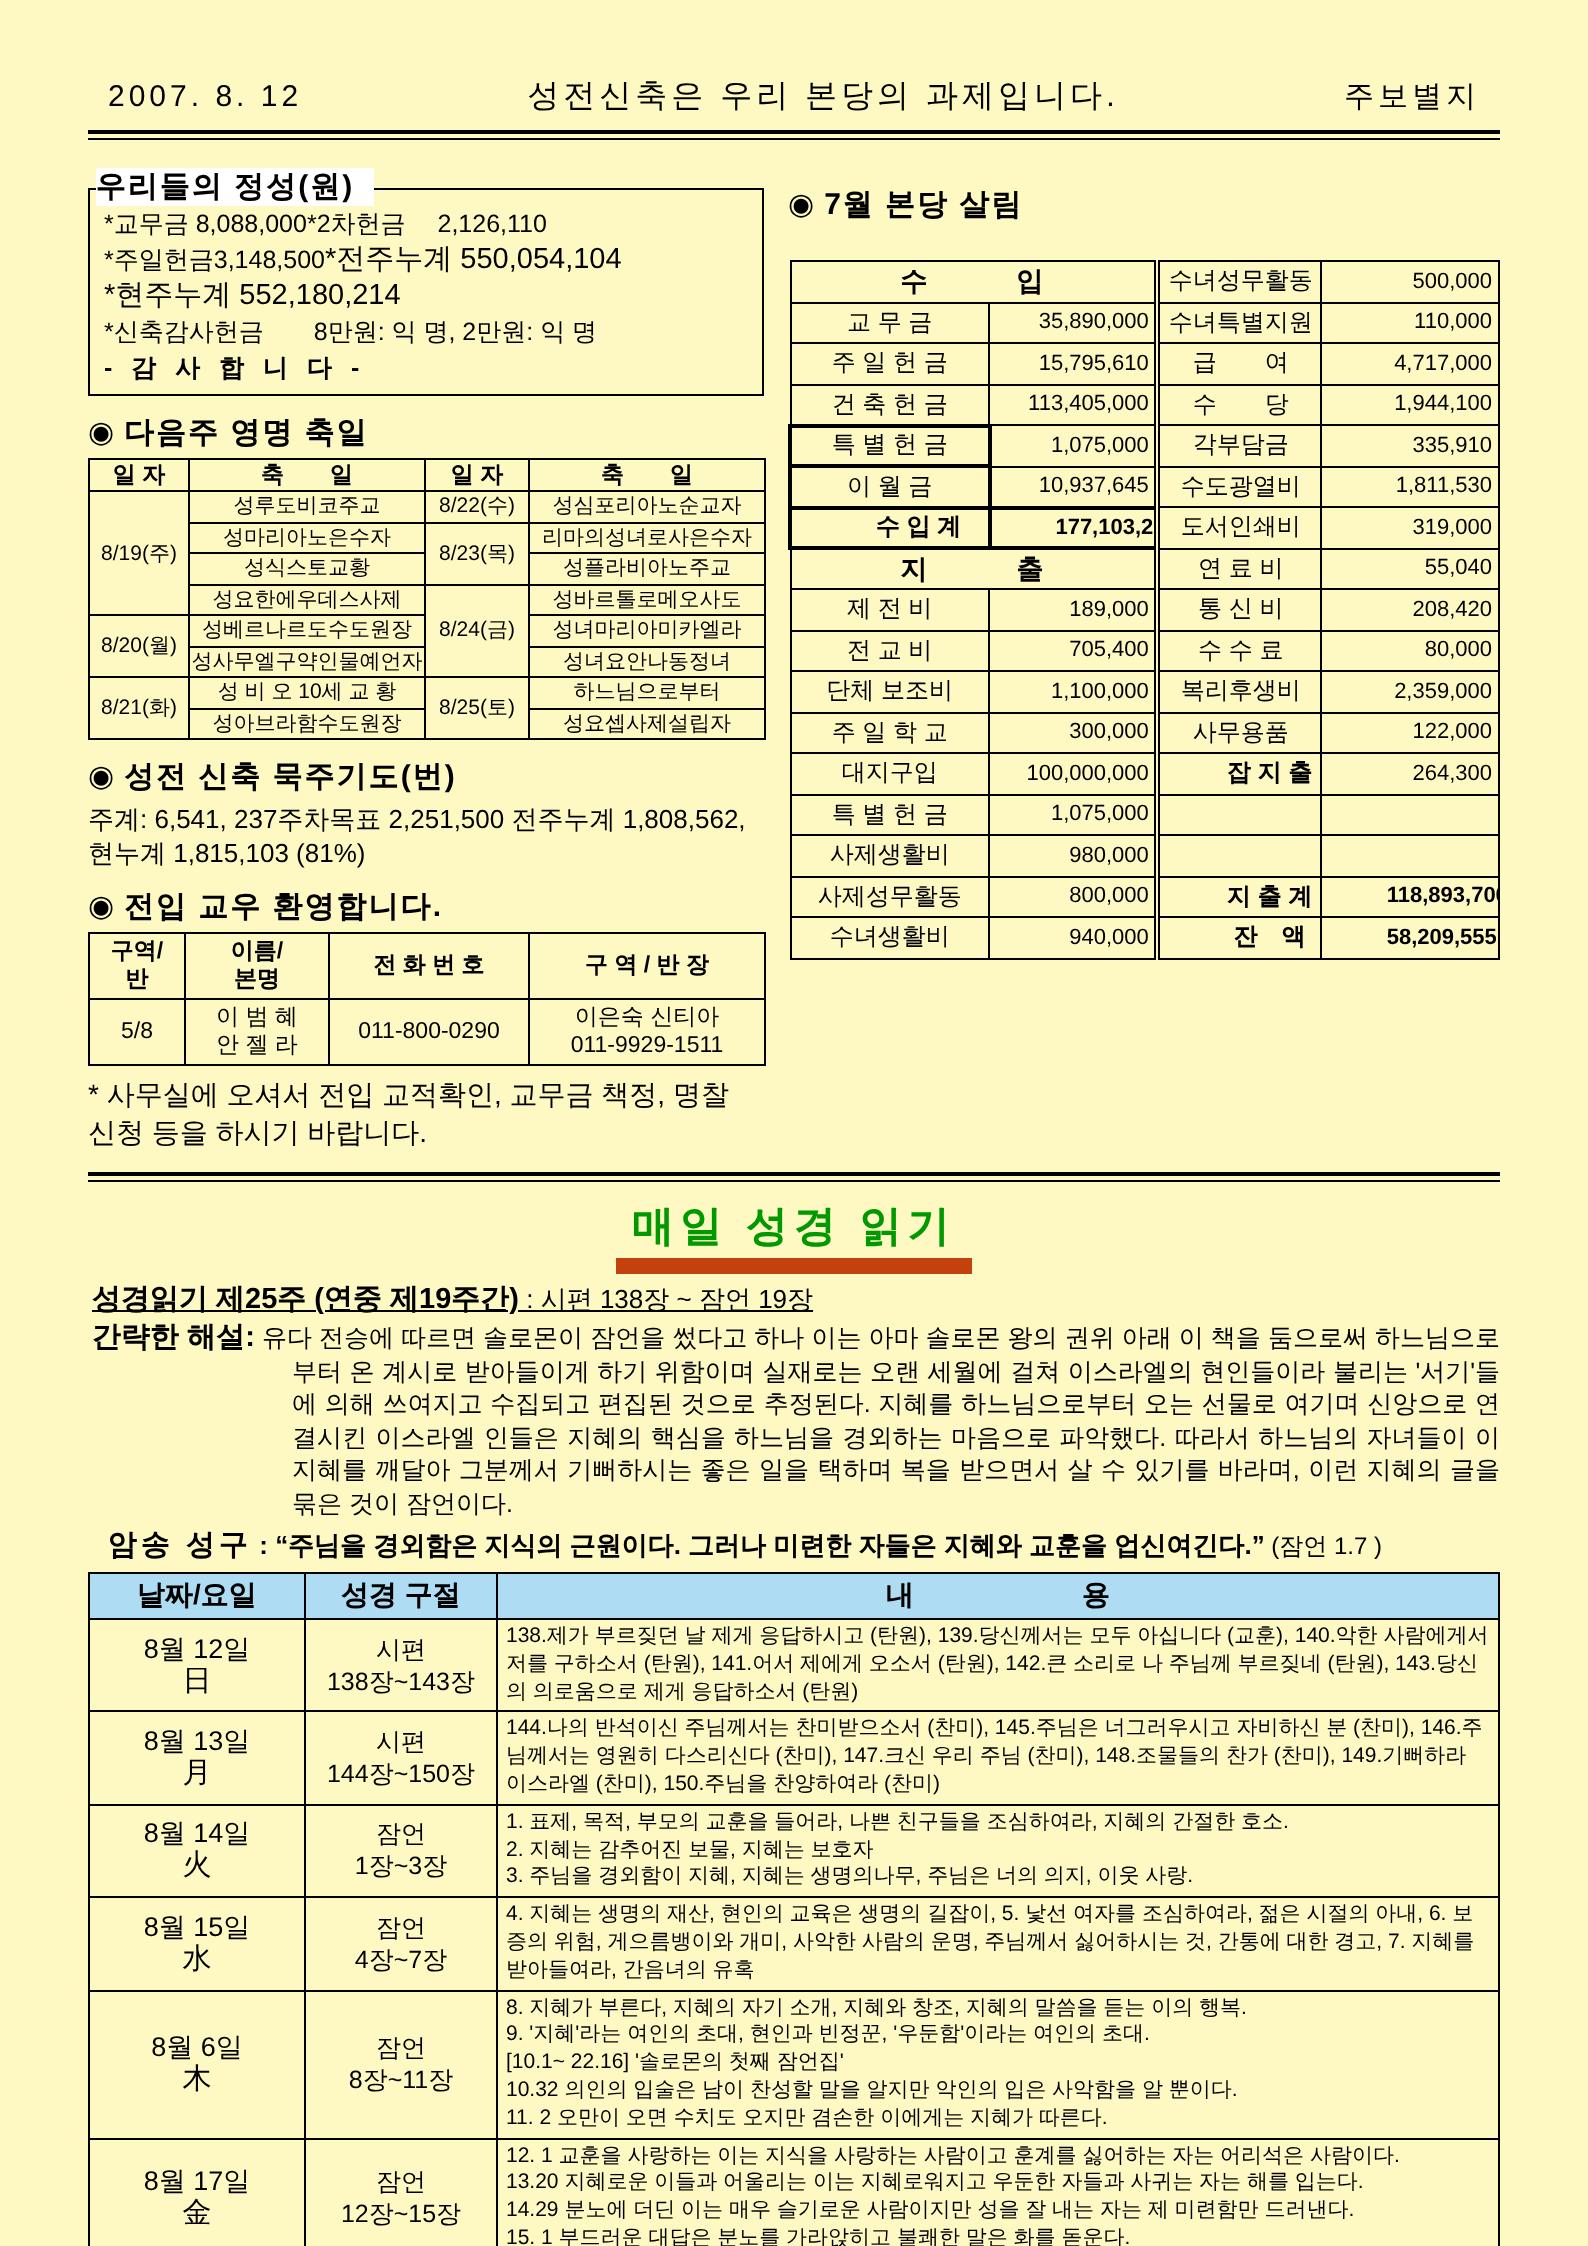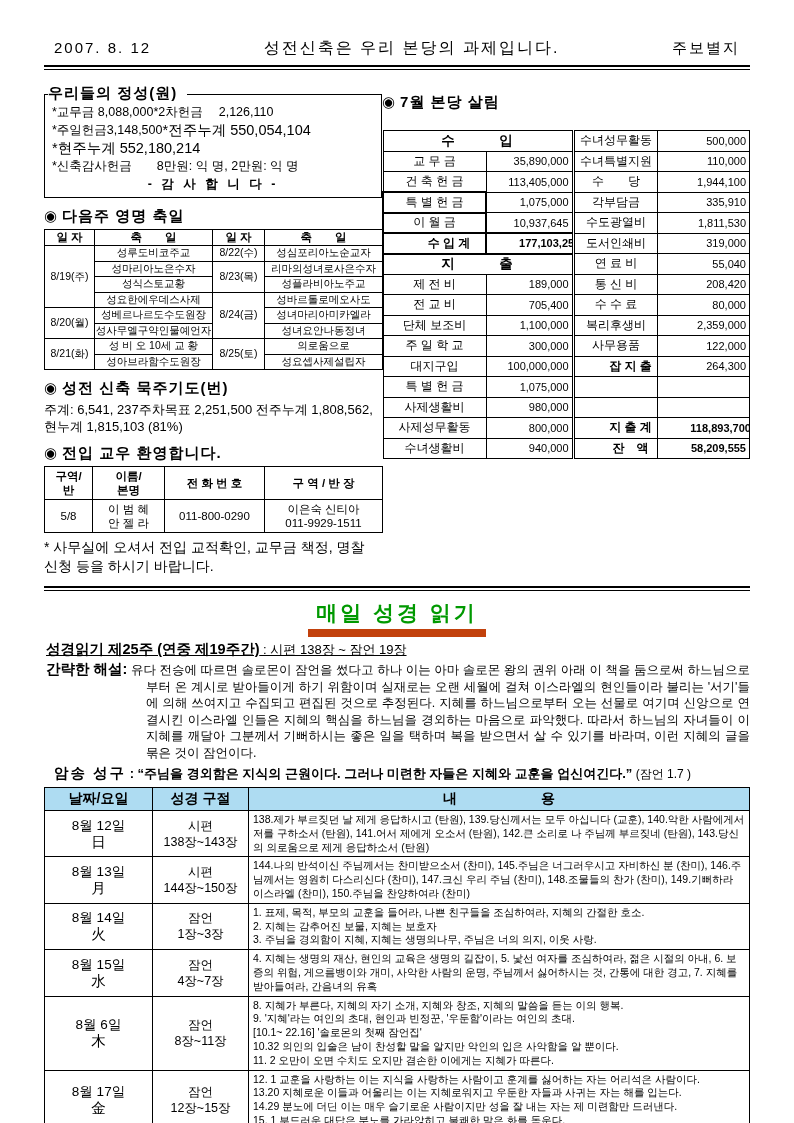--- a/index.html
+++ b/index.html
@@ -1,39 +1,39 @@
 <!DOCTYPE html>
 <html><head>
 <meta charset="utf-8">
 <style>
   html,body { margin:0; padding:0; background:#e8e8e8; }
   .page {
-    width:794px; height:1123px; margin:0 auto; background:#ffffff; color:#000;
+    width:794px; height:1123px; margin:0 auto; background:#fef9c3; color:#000;
     box-sizing:border-box; padding:38px 44px 20px 44px;
     font-family:"Liberation Sans","DejaVu Sans",sans-serif;
     overflow:hidden;
   }
   
   .doc-header { display:flex; justify-content:space-between; align-items:baseline; padding:0 10px 6px 10px; }
   .doc-date  { font-size:15px; letter-spacing:2px; }
   .doc-title { font-size:16px; letter-spacing:2px; }
   .doc-corner{ font-size:15px; letter-spacing:2px; }
   .rule-double { border-top:2px solid #000; border-bottom:1px solid #000; height:2px; }
 
   
-  .columns { display:flex; margin-top:14px; }
+  .columns { display:flex; gap:12px; margin-top:14px; }
   .col-left  { width:338px; flex:none; }
   .col-right { flex:1; }
 
   
   .offer-box { border:1px solid #000; position:relative; margin-top:10px; padding:8px 7px 3px 7px; font-size:12.5px; }
   .offer-title { position:absolute; top:-11px; left:3px; background:#fff; font-weight:bold; font-size:15px; padding-right:10px; letter-spacing:1px; }
   .offer-line { display:flex; line-height:18px; white-space:pre; }
   .offer-line .big { font-size:14.5px; }
-  .offer-center { text-align:center; font-weight:bold; letter-spacing:3px; line-height:19px; }
+  .offer-center { font-weight:bold; letter-spacing:3px; line-height:19px; }
 
   .sec-head { font-weight:bold; font-size:15px; margin:9px 0 3px 0; letter-spacing:1px; }
   .sec-head .bullet { font-weight:normal; margin-right:4px; }
 
   
   table { border-collapse:collapse; }
   .saints { width:100%; table-layout:fixed; font-size:10.5px; text-align:center; }
   .saints th, .saints td { border:1px solid #000; padding:0; height:14.5px; overflow:hidden; white-space:nowrap; }
   .saints th { font-size:11.5px; }
 
@@ -155,21 +155,21 @@
           <td>성녀마리아미카엘라</td>
         </tr>
         <tr>
           <td>성사무엘구약인물예언자</td>
           <td>성녀요안나동정녀</td>
         </tr>
         <tr>
           <td rowspan="2">8/21(화)</td>
           <td>성 비 오 10세 교 황</td>
           <td rowspan="2">8/25(토)</td>
-          <td>의로움으로</td>
+          <td>하느님으로부터</td>
         </tr>
         <tr>
           <td>성아브라함수도원장</td>
           <td>성요셉사제설립자</td>
         </tr>
       </tbody>
         </table>
 
       <div class="sec-head">
         <span class="bullet">◉</span><span>성전 신축 묵주기도(번)</span>
@@ -225,20 +225,26 @@
           <td class="lbl sep">수녀성무활동</td>
           <td class="val">500,000</td>
         </tr>
         <tr>
           <td class="lbl">교 무 금</td>
           <td class="val">35,890,000</td>
           <td class="lbl sep">수녀특별지원</td>
           <td class="val">110,000</td>
         </tr>
         <tr>
+          <td class="lbl">주 일 헌 금</td>
+          <td class="val">15,795,610</td>
+          <td class="lbl sep">급　　여</td>
+          <td class="val">4,717,000</td>
+        </tr>
+        <tr>
           <td class="lbl">건 축 헌 금</td>
           <td class="val">113,405,000</td>
           <td class="lbl sep">수　　당</td>
           <td class="val">1,944,100</td>
         </tr>
         <tr>
           <td class="lbl em">특 별 헌 금</td>
           <td class="val">1,075,000</td>
           <td class="lbl sep">각부담금</td>
           <td class="val">335,910</td>

